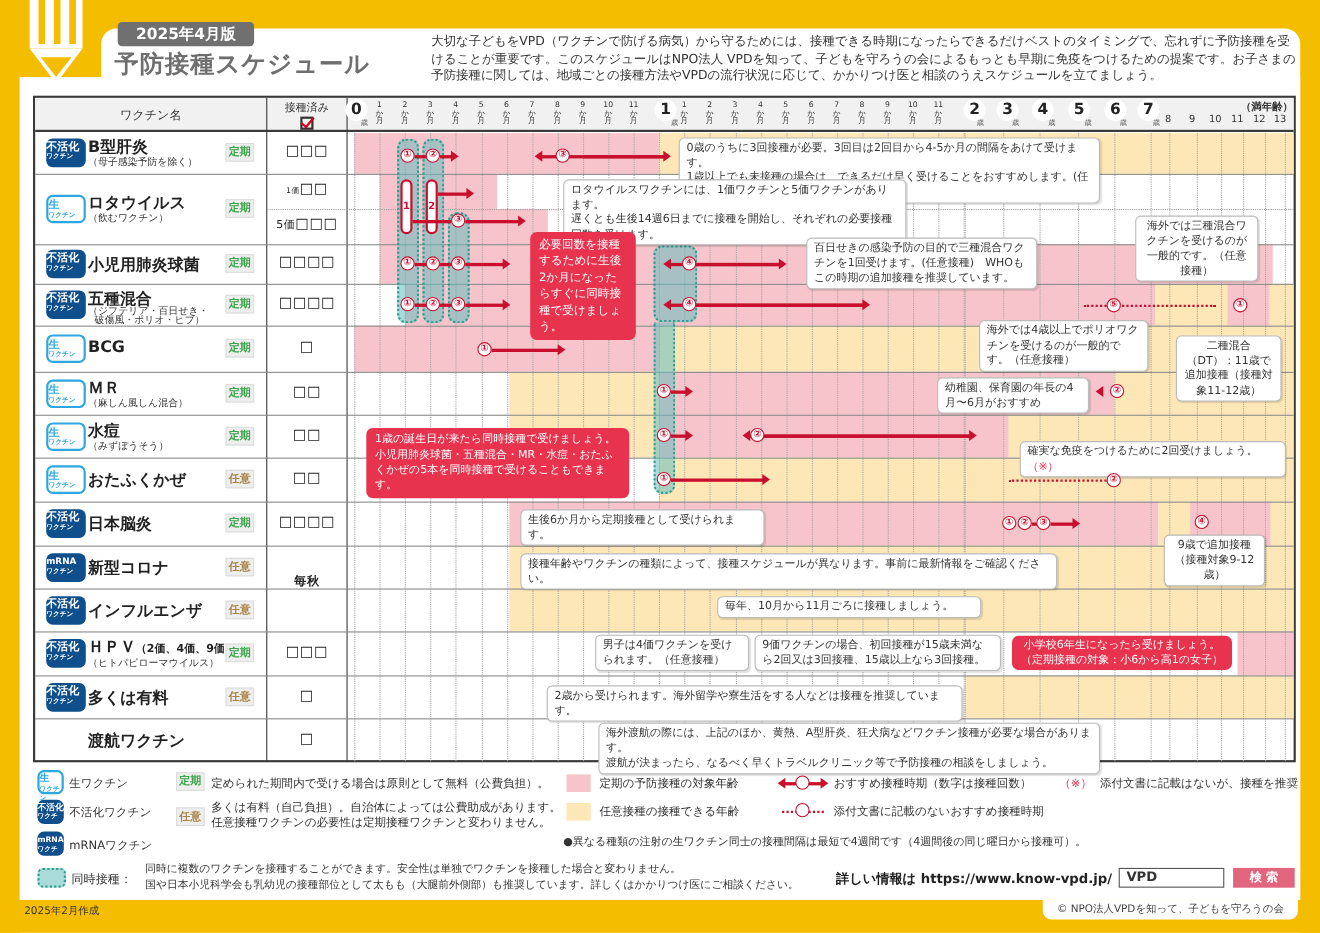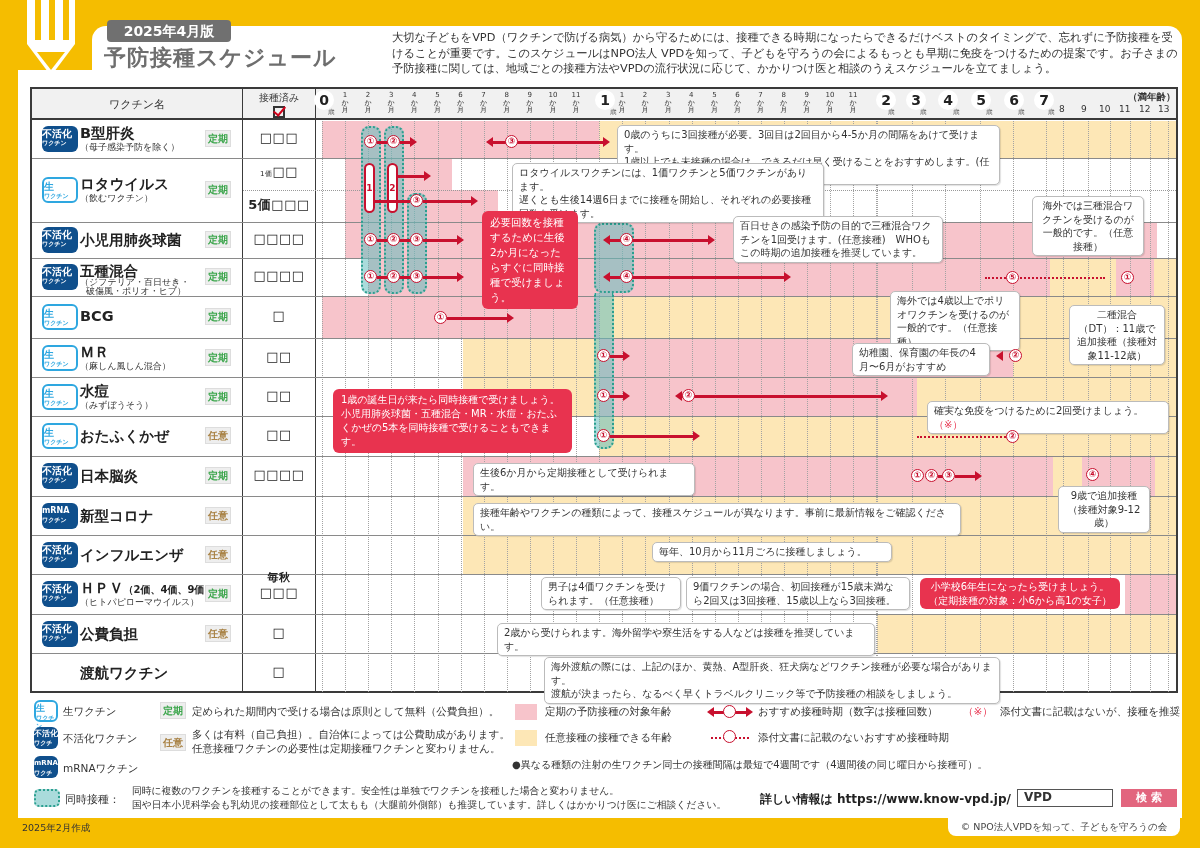--- a/index.html
+++ b/index.html
@@ -307,21 +307,21 @@
     <div class="abs badge b-inact" style="left: 42px; top: 126px;"><span>不活化</span><small>ワクチン</small></div>
     <div class="abs vname" style="top: 124px;">B型肝炎</div>
     <div class="abs vsub" style="top: 141px;">（母子感染予防を除く）</div>
     <div class="abs tag tag-t" style="left: 205px; top: 130px;">定期</div>
     <div class="abs boxes" style="left: 243px; top: 130px;">□□□</div>
     <div class="abs badge b-live" style="left: 42px; top: 177px;"><span>生</span><small>ワクチン</small></div>
     <div class="abs vname" style="top: 175px;">ロタウイルス</div>
     <div class="abs vsub" style="top: 192px;">（飲むワクチン）</div>
     <div class="abs tag tag-t" style="left: 205px; top: 181px;">定期</div>
     <div class="abs boxes" style="left: 243px; top: 164px;"><span style="font-size:7px;font-weight:normal">1価</span><span>□□</span></div>
-    <div class="abs boxes" style="left: 243px; top: 196px;"><span style="font-size:13px;font-weight:bold">5価</span><span>□□□</span></div>
+    <div class="abs boxes" style="left: 243px; top: 196px;"><span style="font-size:10px;font-weight:normal">5価</span><span>□□□</span></div>
     <div class="abs badge b-inact" style="left: 42px; top: 227px;"><span>不活化</span><small>ワクチン</small></div>
     <div class="abs vname" style="top: 231px;">小児用肺炎球菌</div>
     <div class="abs tag tag-t" style="left: 205px; top: 231px;">定期</div>
     <div class="abs boxes" style="left: 243px; top: 231px;">□□□□</div>
     <div class="abs badge b-inact" style="left: 42px; top: 264px;"><span>不活化</span><small>ワクチン</small></div>
     <div class="abs vname" style="top: 262px; text-align: right;">五種混合</div>
     <div class="abs vsub" style="top: 276px;">（ジフテリア・百日せき・</div>
     <div class="abs vsub" style="top: 285px; left: 86px;">破傷風・ポリオ・ヒブ）</div>
     <div class="abs tag tag-t" style="left: 205px; top: 268px;">定期</div>
     <div class="abs boxes" style="left: 243px; top: 268px;">□□□□</div>
@@ -346,28 +346,28 @@
     <div class="abs badge b-inact" style="left: 42px; top: 463px;"><span>不活化</span><small>ワクチン</small></div>
     <div class="abs vname" style="top: 467px;">日本脳炎</div>
     <div class="abs tag tag-t" style="left: 205px; top: 467px;">定期</div>
     <div class="abs boxes" style="left: 243px; top: 467px;">□□□□</div>
     <div class="abs badge b-mrna" style="left: 42px; top: 502.5px;"><span>mRNA</span><small>ワクチン</small></div>
     <div class="abs vname" style="top: 506.5px;">新型コロナ</div>
     <div class="abs tag tag-n" style="left: 205px; top: 506.5px;">任意</div>
     <div class="abs badge b-inact" style="left: 42px; top: 541.5px;"><span>不活化</span><small>ワクチン</small></div>
     <div class="abs vname" style="top: 545.5px;">インフルエンザ</div>
     <div class="abs tag tag-n" style="left: 205px; top: 545.5px;">任意</div>
-    <div class="abs boxes" style="left: 243px; top: 570px; font-size: 11px; font-family: Liberation Mono, monospace;">毎秋</div>
+    <div class="abs boxes" style="left: 243px; top: 521px; font-size: 11px; font-family: Liberation Mono, monospace;">毎秋</div>
     <div class="abs badge b-inact" style="left: 42px; top: 581px;"><span>不活化</span><small>ワクチン</small></div>
     <div class="abs vname" style="top: 579px;">ＨＰＶ<span style="font-size: 10px;">（2価、4価、9価）</span></div>
     <div class="abs vsub" style="top: 596px;">（ヒトパピローマウイルス）</div>
     <div class="abs tag tag-t" style="left: 205px; top: 585px;">定期</div>
     <div class="abs boxes" style="left: 243px; top: 585px;">□□□</div>
     <div class="abs badge b-inact" style="left: 42px; top: 620.5px;"><span>不活化</span><small>ワクチン</small></div>
-    <div class="abs vname" style="top: 624.5px;">公費負担</div>
+    <div class="abs vname" style="top: 624.5px;">多くは有料</div>
     <div class="abs tag tag-n" style="left: 205px; top: 624.5px;">任意</div>
     <div class="abs boxes" style="left: 243px; top: 624.5px;">□</div>
     <div class="abs vname" style="top: 663.5px;">渡航ワクチン</div>
     <div class="abs boxes" style="left: 243px; top: 663.5px;">□</div>
   </div>
 
 <div class="abs simul" style="left:361px;top:126px;width:20px;height:168px"></div>
 <div class="abs simul" style="left:384px;top:126px;width:20px;height:168px"></div>
 <div class="abs simul" style="left:407px;top:193px;width:20px;height:101px"></div>
 <div class="abs simul" style="left:594px;top:223px;width:40px;height:70px"></div>
@@ -407,21 +407,21 @@
 <div class="abs num" style="left:410px;top:270px">③</div>
 <div class="abs arrow r" style="left:423px;top:276px;width:38px"></div>
 <div class="abs arrow l" style="left:606px;top:276px;width:182px"></div>
 <div class="abs arrow r" style="left:630px;top:276px;width:158px"></div>
 <div class="abs num" style="left:620px;top:270px">④</div>
 <div class="abs dotarrow" style="left:985px;top:277px;width:120px"></div>
 <div class="abs num" style="left:1006px;top:271px">⑤</div>
 <div class="abs num" style="left:1121px;top:271px">①</div>
 <div class="abs note" style="left:733px;top:216px;width:210px">百日せきの感染予防の目的で三種混合ワクチンを1回受けます。(任意接種)　WHOもこの時期の追加接種を推奨しています。</div>
 <div class="abs note" style="left:1032px;top:196px;width:112px;text-align:center">海外では三種混合ワクチンを受けるのが一般的です。（任意接種）</div>
-<div class="abs note" style="left:890px;top:291px;width:130px">海外では4歳以上でポリオワクチンを受けるのが一般的です。（任意接種）</div>
+<div class="abs note" style="left:890px;top:291px;width:154px">海外では4歳以上でポリオワクチンを受けるのが一般的です。（任意接種）</div>
 <div class="abs note" style="left:1069px;top:305px;width:96px;text-align:center">二種混合（DT）：11歳で追加接種（接種対象11-12歳）</div>
 
 <div class="abs rednote" style="left:482px;top:211px;width:96px;font-size:10.5px">必要回数を接種するために生後2か月になったらすぐに同時接種で受けましょう。</div>
 
 <div class="abs num" style="left:434px;top:311px">①</div>
 <div class="abs arrow r" style="left:447px;top:317px;width:64px"></div>
 
 <div class="abs num" style="left:597px;top:349px">①</div>
 <div class="abs arrow r" style="left:610px;top:355px;width:17px"></div>
 <div class="abs num" style="left:1009px;top:349px">②</div>

